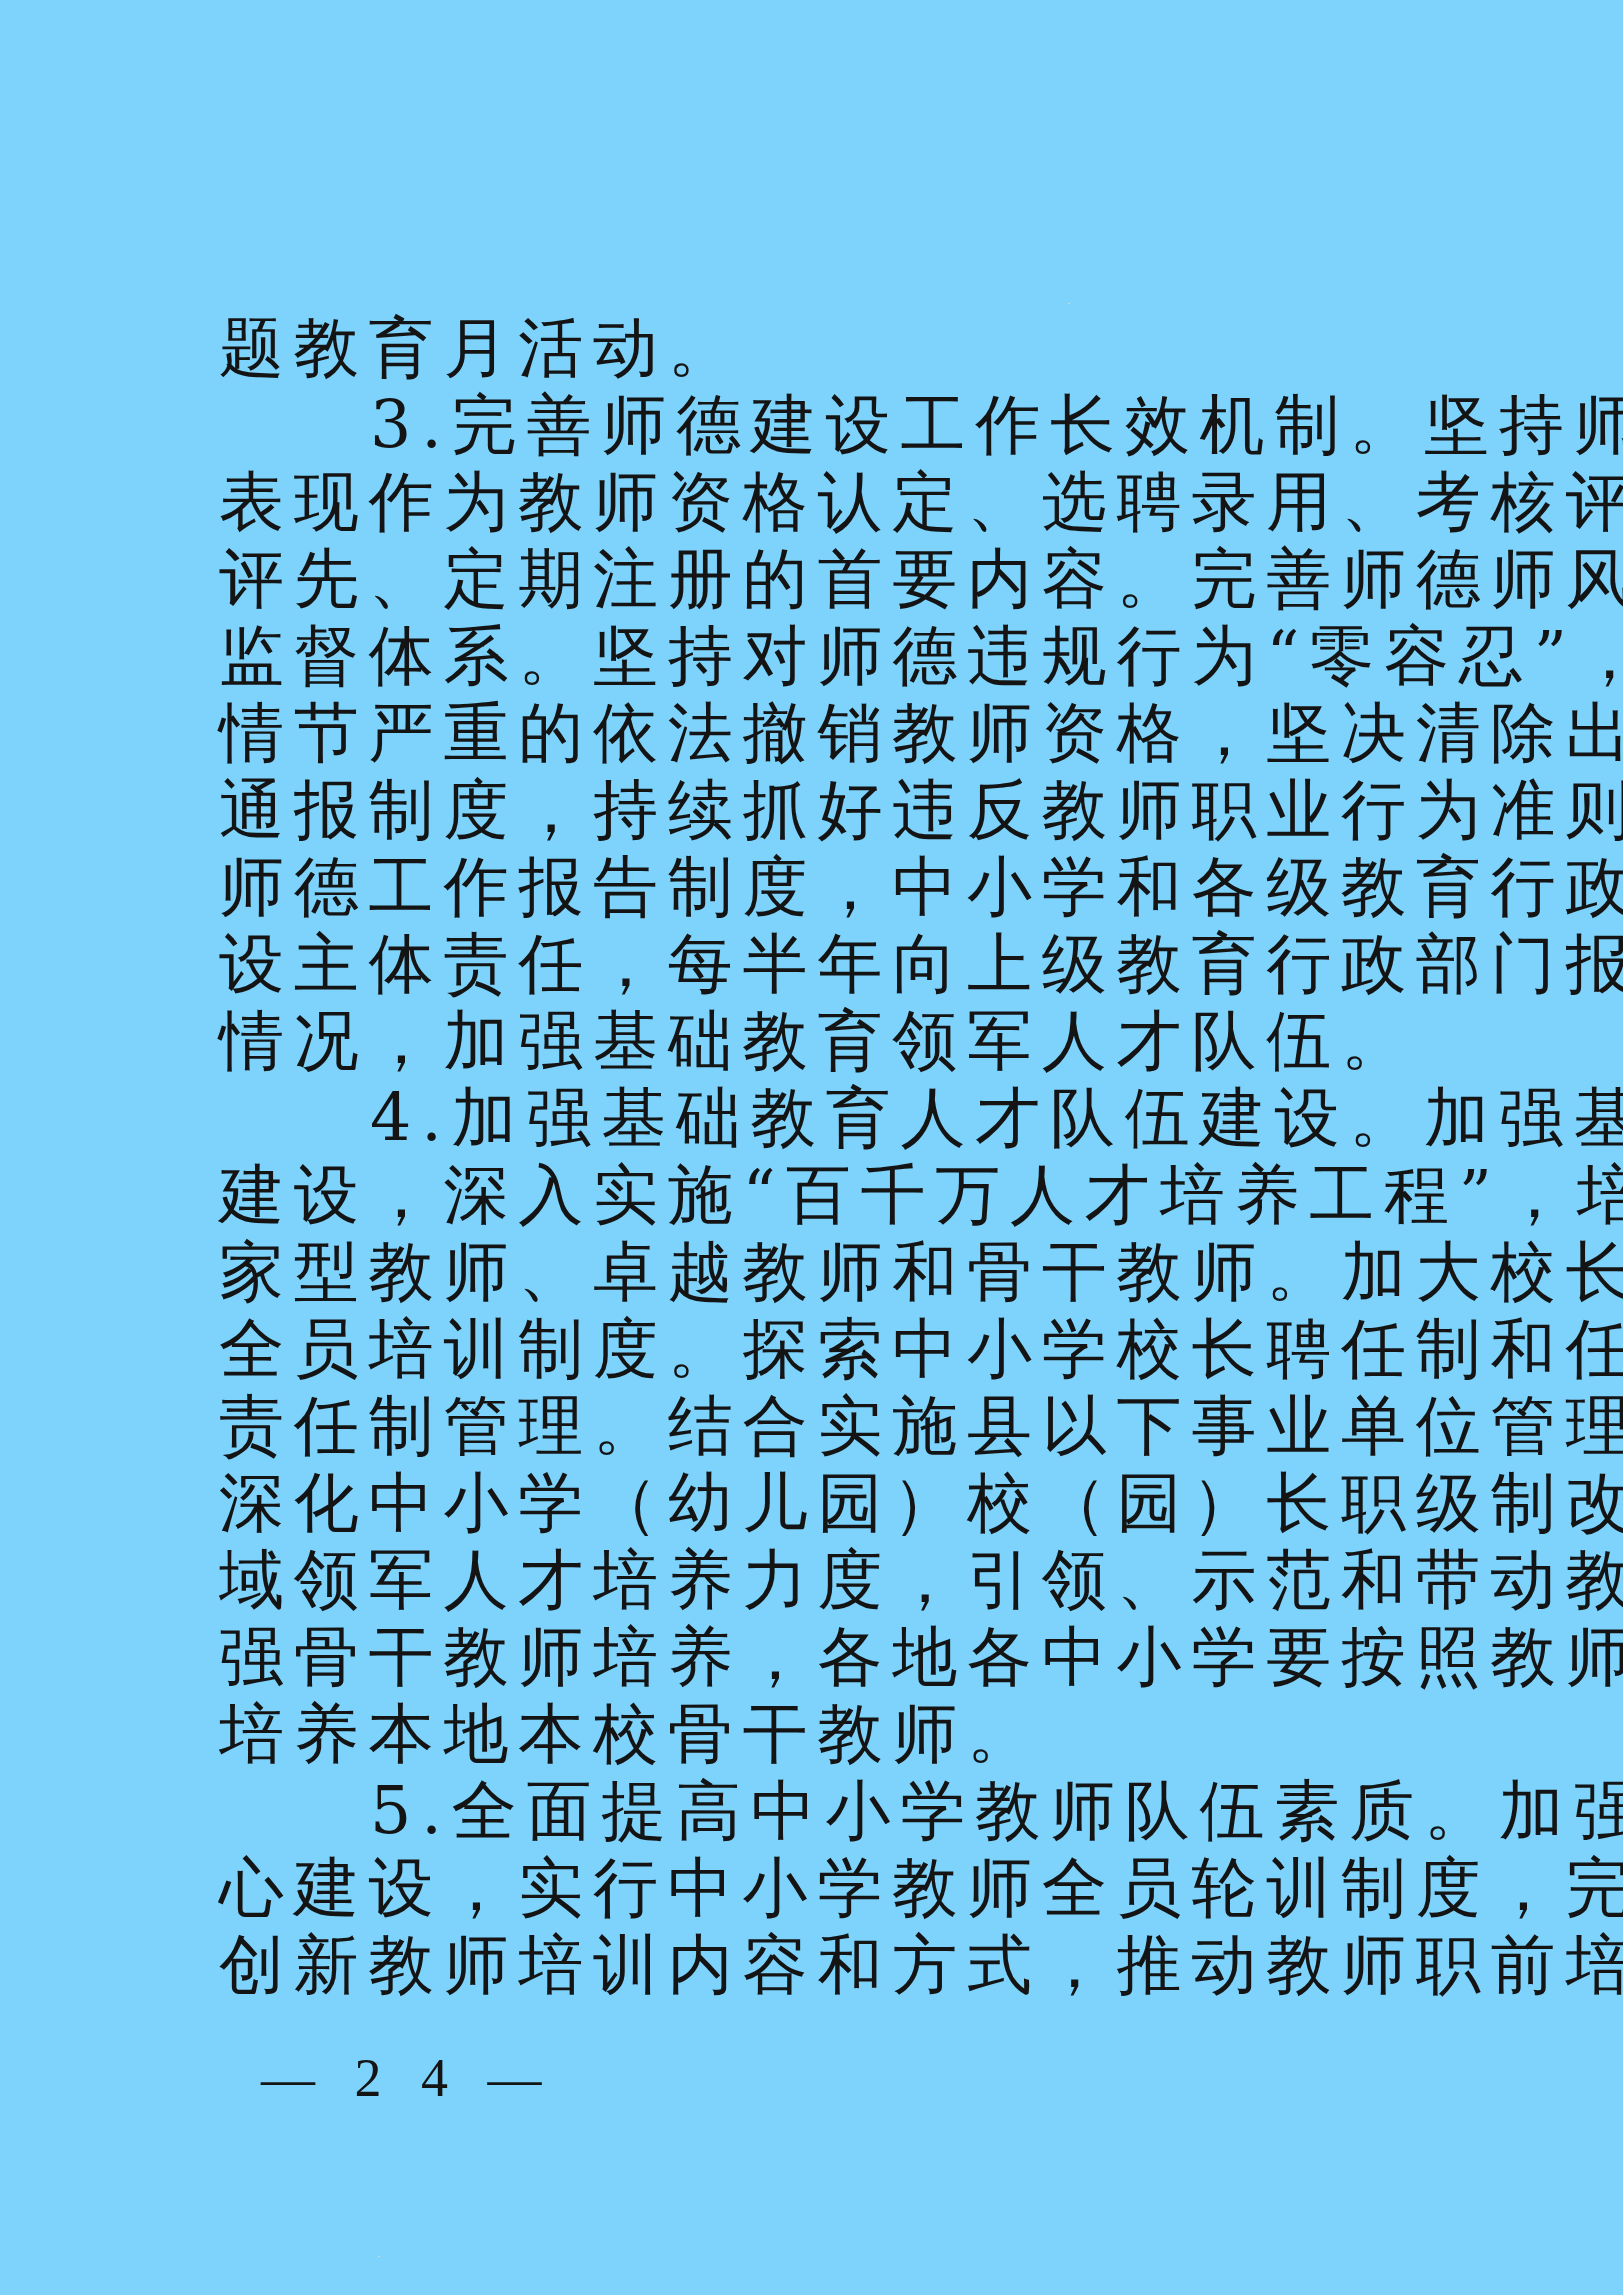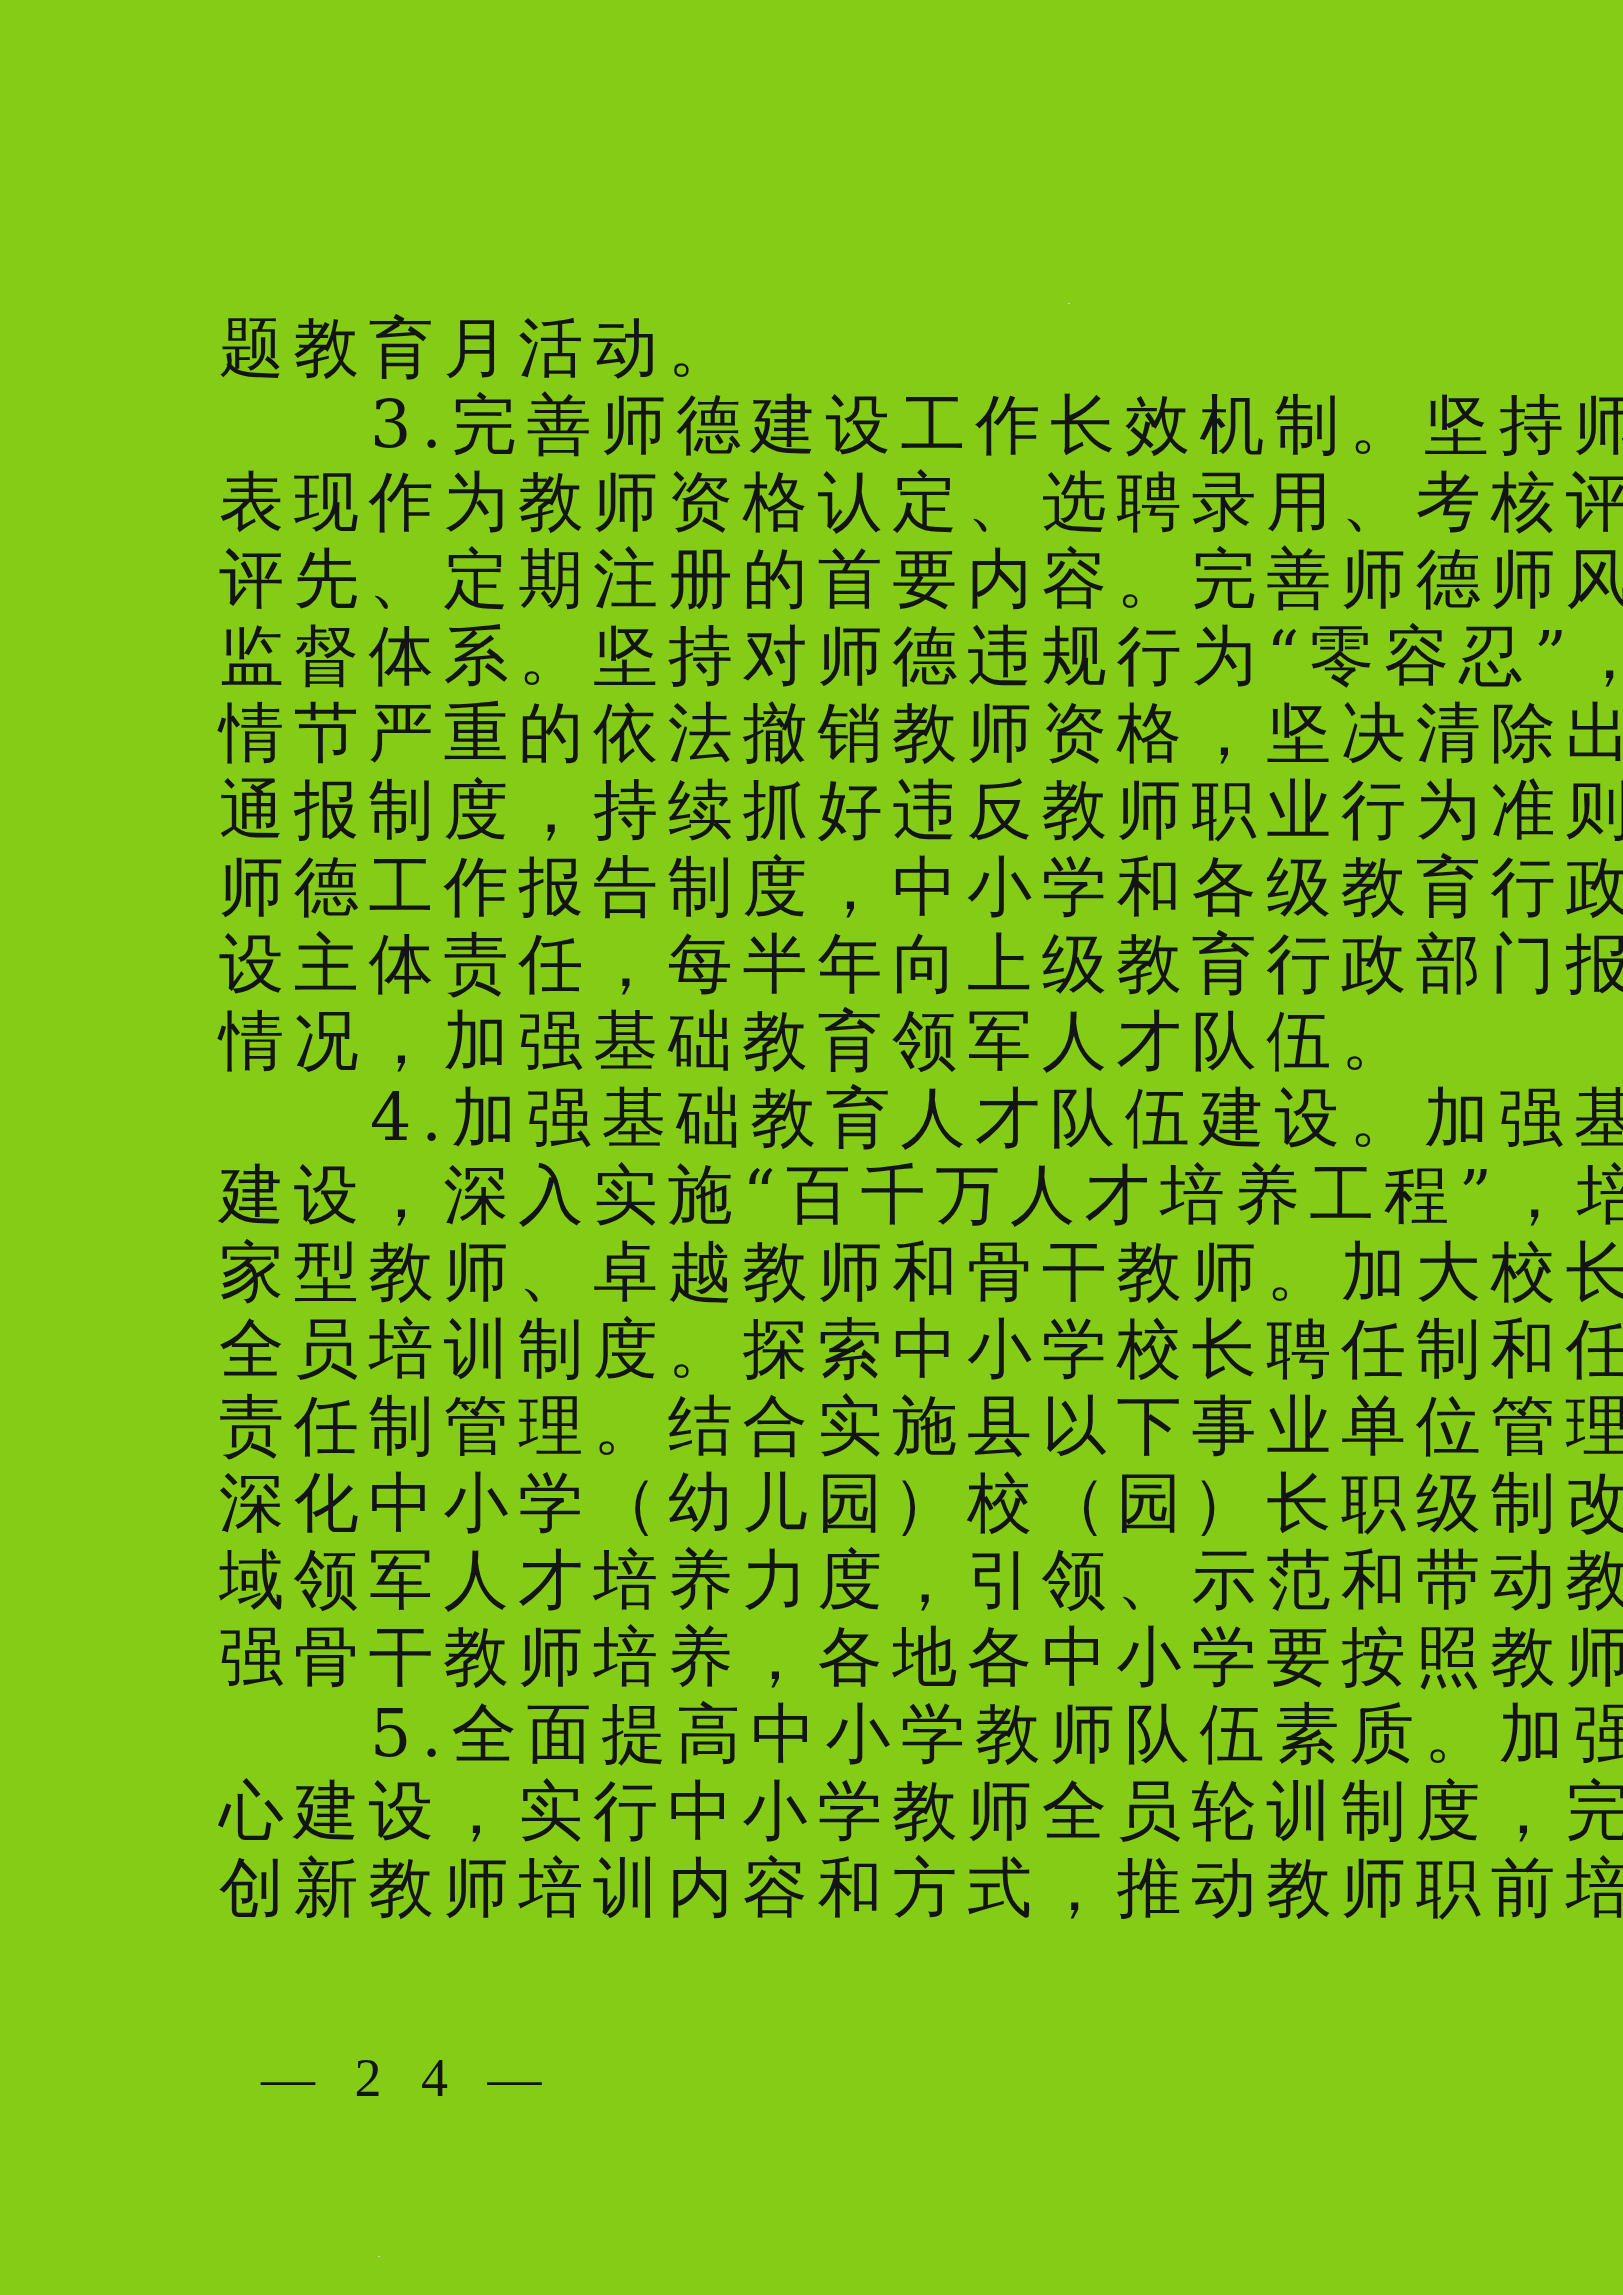--- a/index.html
+++ b/index.html
@@ -11,21 +11,21 @@
       width: 1623px;
       height: 2295px;
       position: relative;
       overflow: hidden;
     }
     .page {
       position: absolute;
       left: 0; top: 0;
       width: 1623px;
       height: 2295px;
-      background: #84cc16;
+      background: #7dd3fc;
     }
     .body-text {
       position: absolute;
       left: 219px;
       top: 309px;
       width: 1208px;
       font-family: "DejaVu Serif", "Liberation Serif", serif;
       font-size: 65px;
       line-height: 77px;
       color: #141414;
@@ -78,20 +78,21 @@
       <span class="line">设主体责任，每半年向上级教育行政部门报告师德失范问题查处</span>
       <span class="line last">情况，加强基础教育领军人才队伍。</span>
       <span class="line indent">4.加强基础教育人才队伍建设。加强基础教育领军人才队伍</span>
       <span class="line">建设，深入实施“百千万人才培养工程”，培养造就一大批教育</span>
       <span class="line">家型教师、卓越教师和骨干教师。加大校长培训力度，落实校长</span>
       <span class="line">全员培训制度。探索中小学校长聘任制和任期制，实行任期目标</span>
       <span class="line">责任制管理。结合实施县以下事业单位管理职员等级晋升制度，</span>
       <span class="line">深化中小学（幼儿园）校（园）长职级制改革。加大基础教育领</span>
       <span class="line">域领军人才培养力度，引领、示范和带动教师队伍专业发展。加</span>
       <span class="line">强骨干教师培养，各地各中小学要按照教师队伍总数 10%的比例</span>
+      <span class="line last">培养本地本校骨干教师。</span>
       <span class="line indent">5.全面提高中小学教师队伍素质。加强市、县级教师发展中</span>
       <span class="line">心建设，实行中小学教师全员轮训制度，完善教师培养培训体系，</span>
       <span class="line">创新教师培训内容和方式，推动教师职前培养与职后培训有机衔</span>
     </div>
   <div class="page-number">— 2 4 —</div>
   <div class="speck" style="left:1068px; top:303px;"></div>
   <div class="speck" style="left:378px; top:2256px;"></div>
 </div>
 
 

